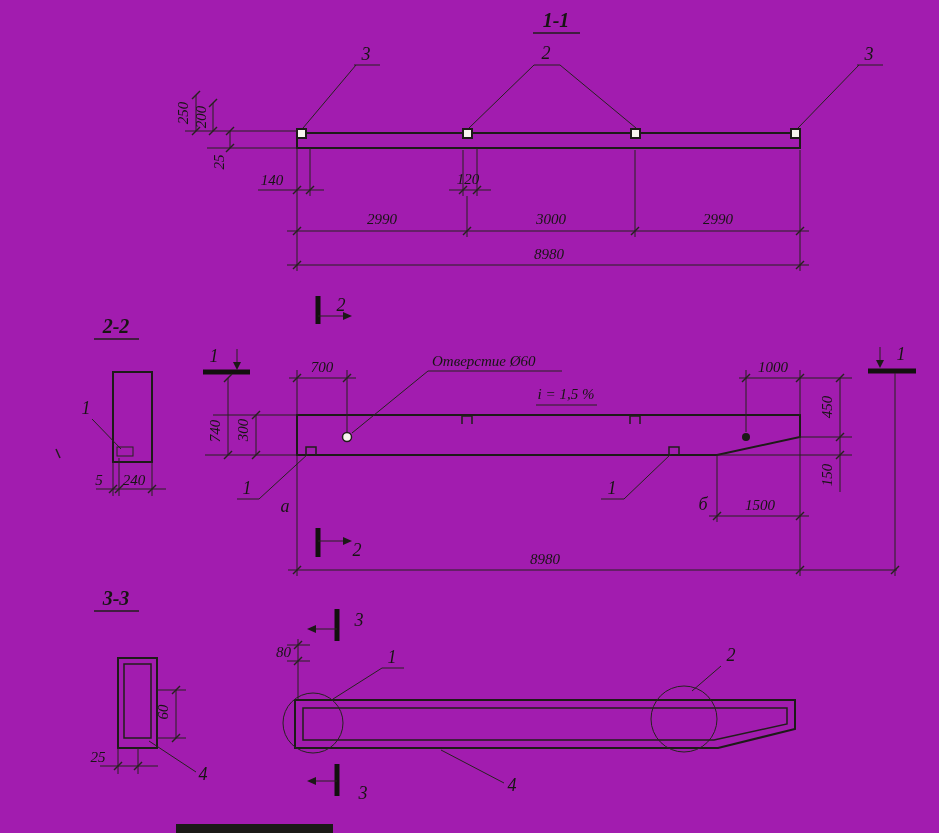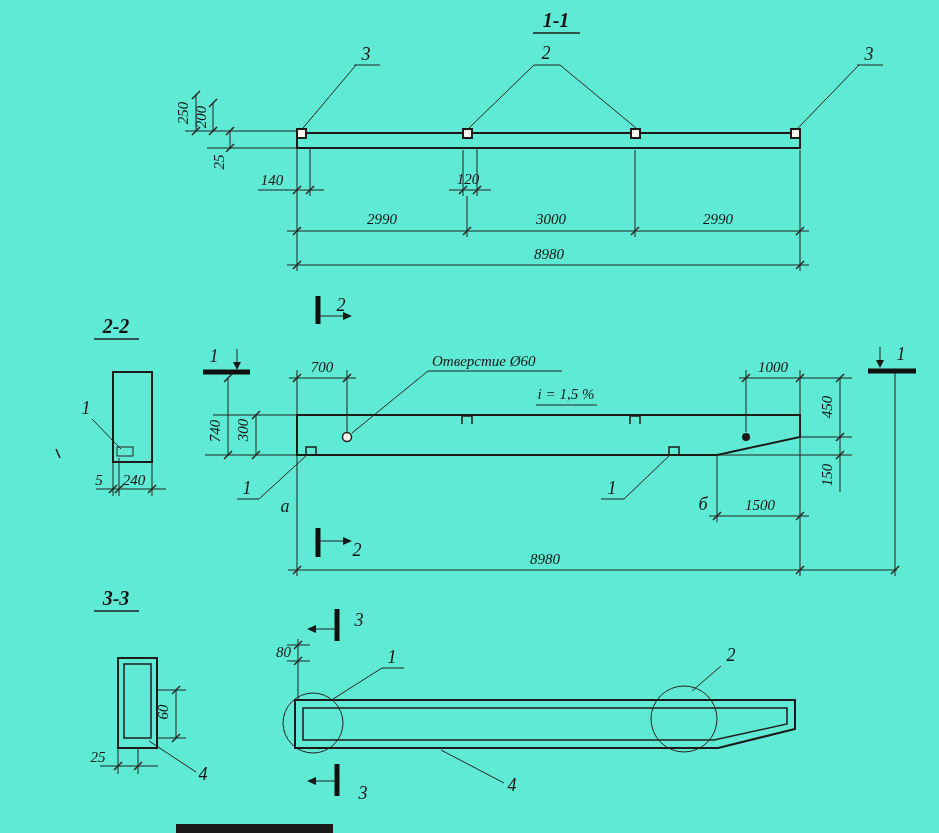--- a/index.html
+++ b/index.html
@@ -1,16 +1,16 @@
 <!DOCTYPE html>
 <html><head>
 <meta charset="utf-8">
 <style>
   html,body{margin:0;padding:0;background:#dddad3;}
-  .page{width:939px;height:833px;background:#5eead4;position:relative;overflow:hidden;
+  .page{width:939px;height:833px;background:#a21caf;position:relative;overflow:hidden;
         font-family:"Liberation Serif",serif;}
   svg{display:block}
   svg text{font-family:"Liberation Serif",serif;font-style:italic;fill:#171513;}
   .tt{font-size:20px;font-weight:bold;}
   .tc{font-size:18px;}
   .td{font-size:15px;}
   .ln{stroke:#26231f;stroke-width:1;fill:none;}
   .ln2{stroke:#1d1b18;stroke-width:2;fill:none;}
   .ln15{stroke:#211e1b;stroke-width:1.5;fill:none;}
   .bar{stroke:#12100e;stroke-width:5;fill:none;}

